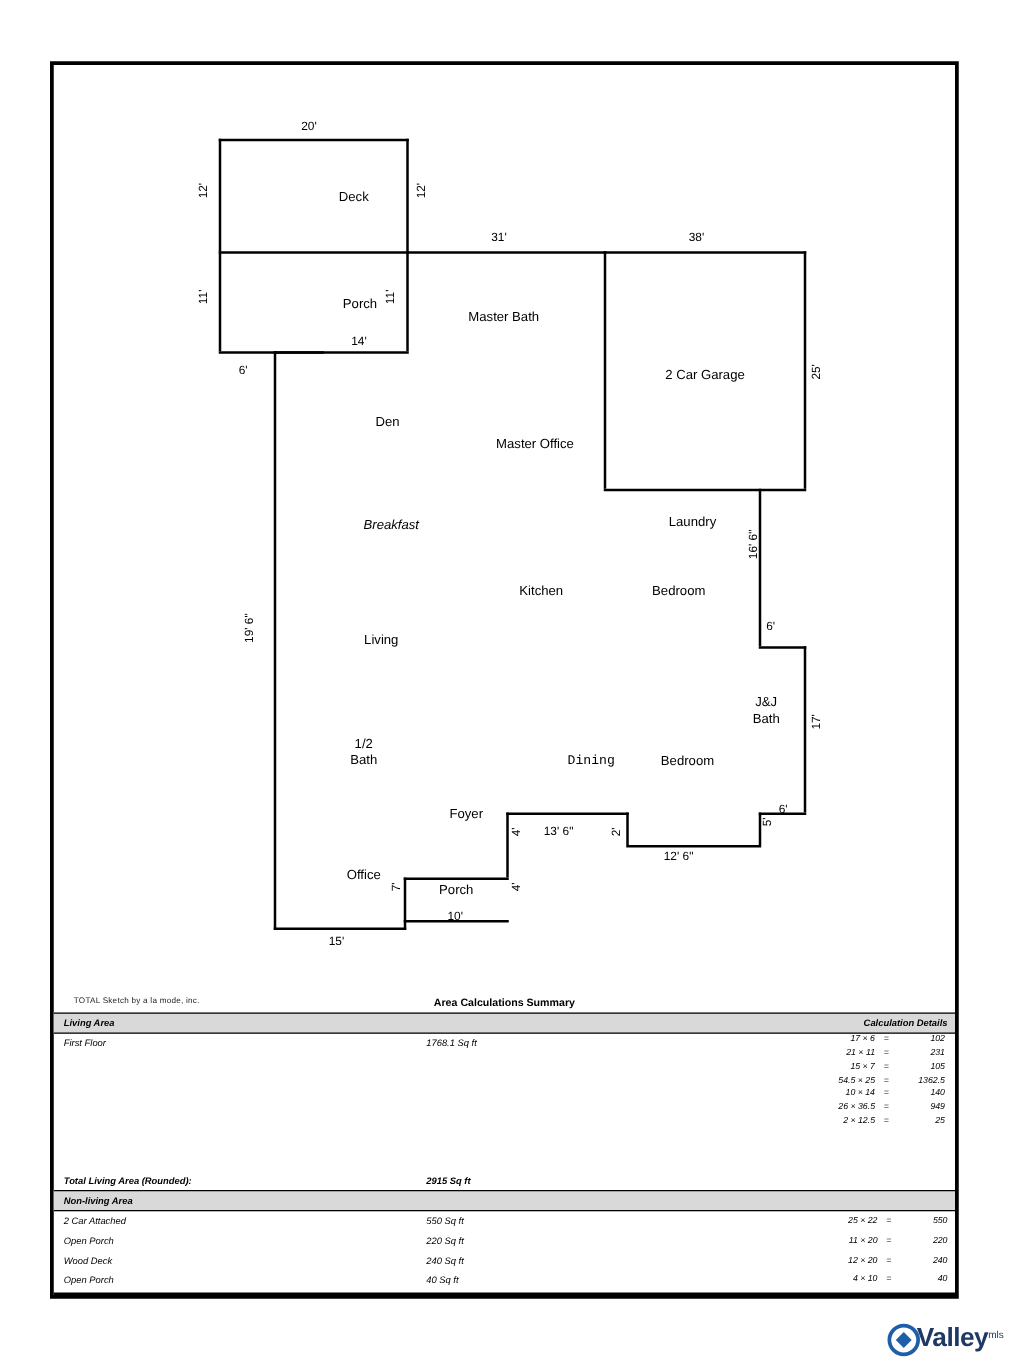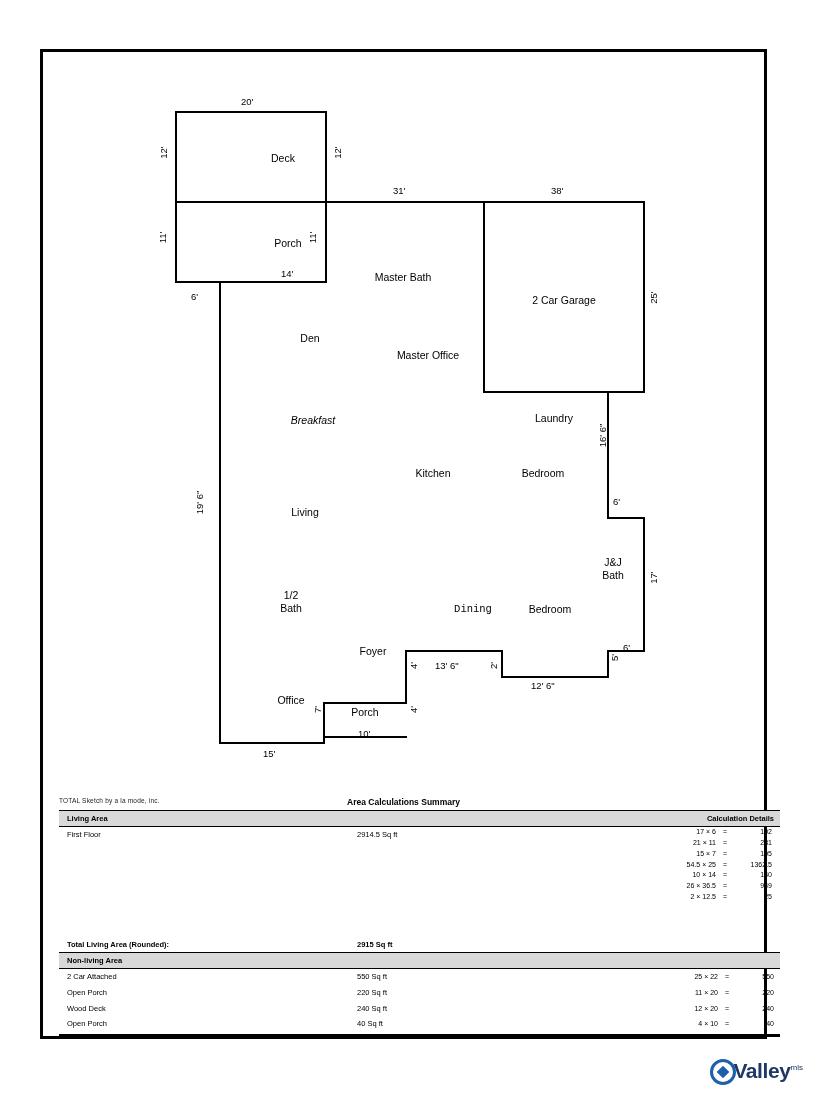--- a/index.html
+++ b/index.html
@@ -70,24 +70,25 @@
     top: 745px;
     text-align: center;
     font-size: 8.5px;
     font-weight: bold;
     color: #000;
   }
 
   
   #areatable {
     position: absolute;
-    left: 16px; top: 758px;
+    left: 0; top: 758px;
     width: 721px;
     font-size: 7.5px;
     color: #000;
+    font-style: italic;
   }
   .trow {
     position: relative;
     display: flex;
     align-items: flex-start;
     padding: 3px 6px 3px 8px;
     min-height: 13px;
   }
   .trow.band {
     background: #d9d9d9;
@@ -208,21 +209,21 @@
       <div class="wall v" style="left:280px; top:650px; height:34px;"></div>
       <div class="wall h" style="left:280px; top:684px; width:84px;"></div>
 
       <div class="wall h" style="left:176px; top:690px; width:106px;"></div>
       <div class="wall v" style="left:176px; top:229px; height:463px;"></div>
       <div class="wall h" style="left:176px; top:229px; width:40px;"></div>
       <div class="wall v" style="left:280px; top:684px; height:8px;"></div>
 
       <div class="room" style="left:200px; top:100px; width:80px;">Deck</div>
       <div class="room" style="left:205px; top:185px; width:80px;">Porch</div>
-      <div class="room" style="left:310px; top:196px; width:100px;margin-top:23px;">Master Bath</div>
+      <div class="room" style="left:310px; top:196px; width:100px;">Master Bath</div>
       <div class="room" style="left:466px; top:242px; width:110px;">2 Car Garage</div>
       <div class="room" style="left:232px; top:280px; width:70px;">Den</div>
       <div class="room" style="left:315px; top:297px; width:140px;">Master Office</div>
       <div class="room" style="left:220px; top:362px; width:100px;font-style:italic;">Breakfast</div>
       <div class="room" style="left:466px; top:360px; width:90px;">Laundry</div>
       <div class="room" style="left:350px; top:415px; width:80px;">Kitchen</div>
       <div class="room" style="left:455px; top:415px; width:90px;">Bedroom</div>
       <div class="room" style="left:222px; top:454px; width:80px;">Living</div>
       <div class="room" style="left:530px; top:504px; width:80px;">J&amp;J
 Bath</div>
@@ -265,21 +266,21 @@
 
     <div id="areatable">
 
       <div class="trow band line-top line-bot">
         <div class="c-label">Living Area</div>
         <div class="hdr-center">Calculation Details</div>
       </div>
 
       <div class="trow" style="min-height:92px;">
         <div class="c-label">First Floor</div>
-        <div class="c-val">2914.5 Sq ft</div>
+        <div class="c-val">1768.1 Sq ft</div>
         <div class="detailbox">
           <div class="detailrow">
             <span class="d-expr">17 × 6</span>
             <span class="d-eq">=</span>
             <span class="d-res">102</span>
           </div>
           <div class="detailrow">
             <span class="d-expr">21 × 11</span>
             <span class="d-eq">=</span>
             <span class="d-res">231</span>

